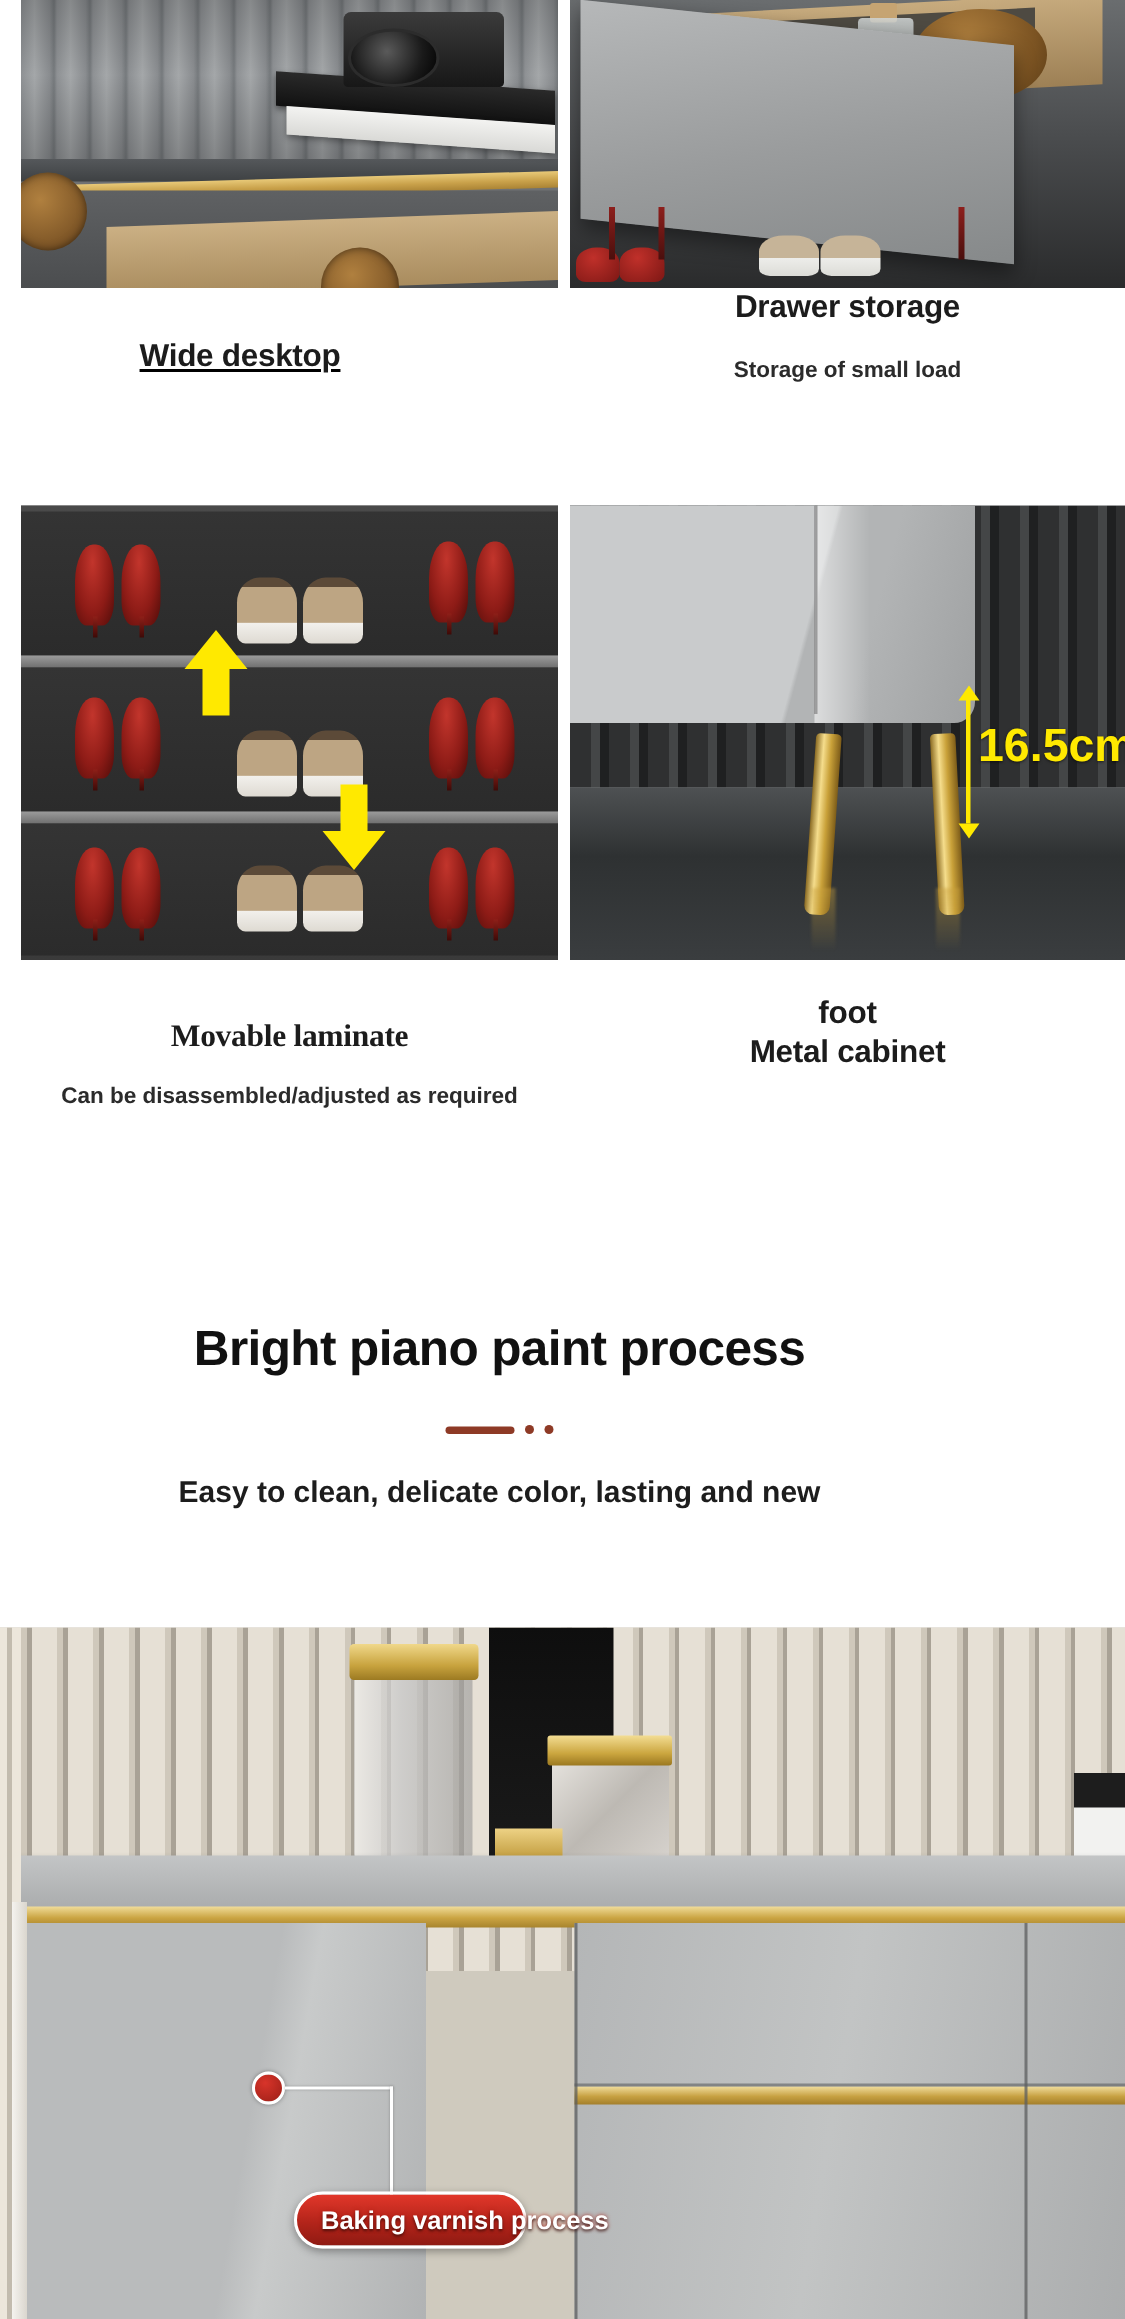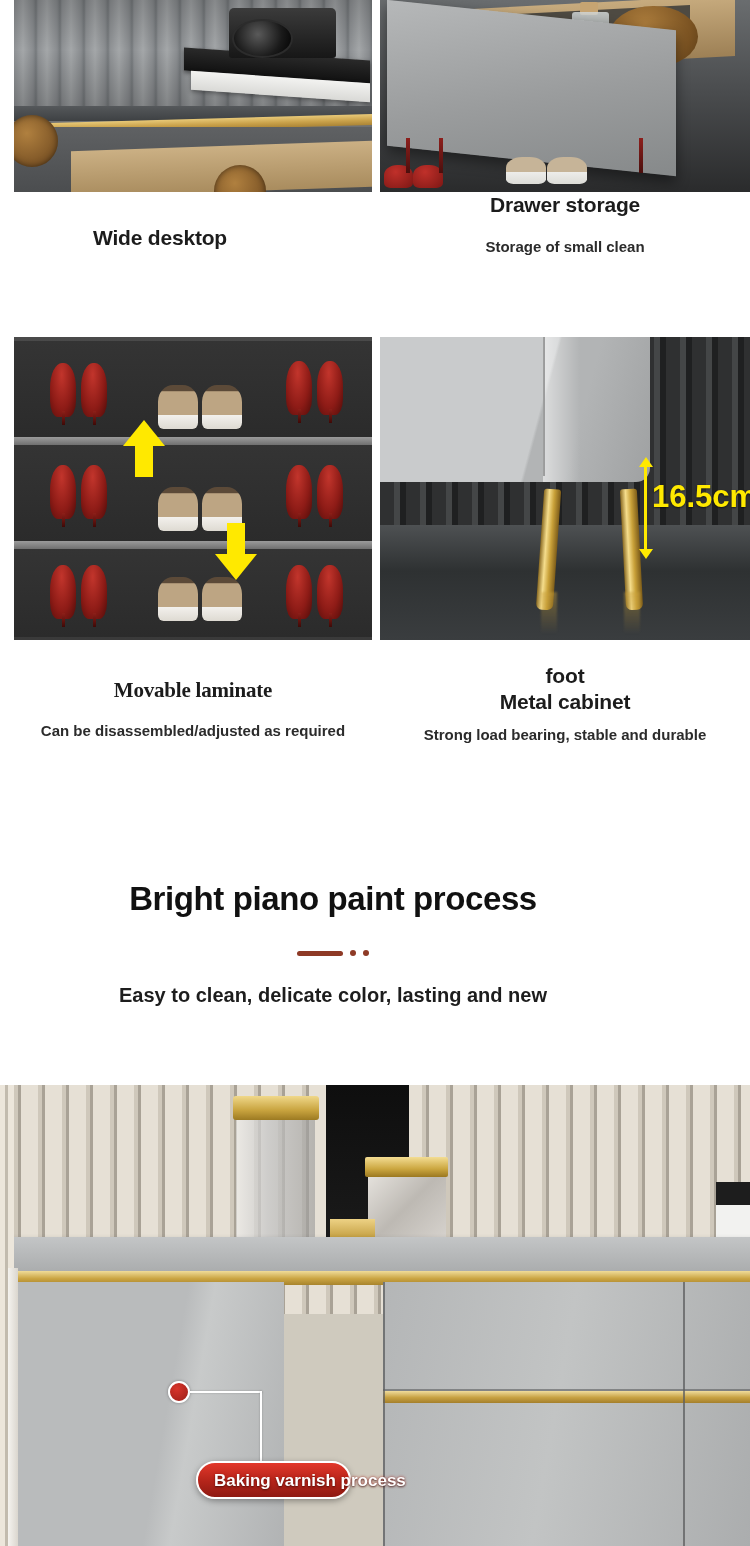--- a/index.html
+++ b/index.html
@@ -352,21 +352,21 @@
     font-family:"Liberation Sans", sans-serif;
   }
 </style>
 </head>
 <body>
 
 <div class="page">
 
   <div class="feature-grid">
 
-    <div class="feature-cell" style="left:14px; top:0; width:292px;">
+    <div class="feature-cell" style="left:14px; top:0; width:292px;text-decoration:underline;">
       <div class="photo p1" style="width:358px;height:192px;">
         <div class="wall"></div>
         <div class="wall-sh"></div>
         <div class="desk"></div>
         <div class="goldband"></div>
         <div class="lower"></div>
         <div class="drawerwood"></div>
         <div class="disc" style="left:-8px; top:60%;"></div>
         <div class="disc" style="left:56%; top:86%;"></div>
         <div class="book-black"></div>
@@ -388,21 +388,21 @@
         <div class="front"></div>
         <div class="shoe" style="left:34%;"></div>
         <div class="shoe" style="left:45%;"></div>
         <div class="redheel" style="left:1%;"></div>
         <div class="redheel" style="left:9%;"></div>
         <div class="redpost" style="left:7%;"></div>
         <div class="redpost" style="left:16%;"></div>
         <div class="redpost" style="left:70%;"></div>
       </div>
       <div class="cap-title" style="">Drawer storage</div>
-      <div class="cap-sub" style="margin-top:20px;">Storage of small clean</div>
+      <div class="cap-sub" style="margin-top:20px;">Storage of small load</div>
     </div>
 
     <div class="feature-cell" style="left:14px; top:337px; width:358px;">
       <div class="photo p3" style="width:358px;height:303px;">
         <div class="bg"></div>
 
         <div class="bay" style="top:4px;height:96px;"></div>
         <div class="shelf" style="top:100px;"></div>
         <div class="bay" style="top:108px;height:96px;"></div>
         <div class="shelf" style="top:204px;"></div>
@@ -477,21 +477,20 @@
           <div class="dimcap" style="left:259px; top:120px; border-bottom:10px solid #ffe900;"></div>
           <div class="dimline" style="left:264px; top:129px; height:83px;"></div>
           <div class="dimcap" style="left:259px; top:212px; border-top:10px solid #ffe900;"></div>
         </div>
         <div class="dimtxt" style="left:272px; top:142px; font-size:31px;">16.5cm</div>
       </div>
       <div class="cap-title" style="margin-top:23px;">
         <div>foot</div>
         <div>Metal cabinet</div>
       </div>
-      <div class="cap-sub" style="margin-top:12px; padding:0 10px;">Strong load bearing, stable and durable</div>
     </div>
 
   </div>
 
   <div class="headline-block" style="top:880px;">
     <div class="headline">Bright piano paint process</div>
     <div class="divider" style="margin-top:32px;">
       <span class="div-bar"></span>
       <span class="div-dot"></span>
       <span class="div-dot"></span>

